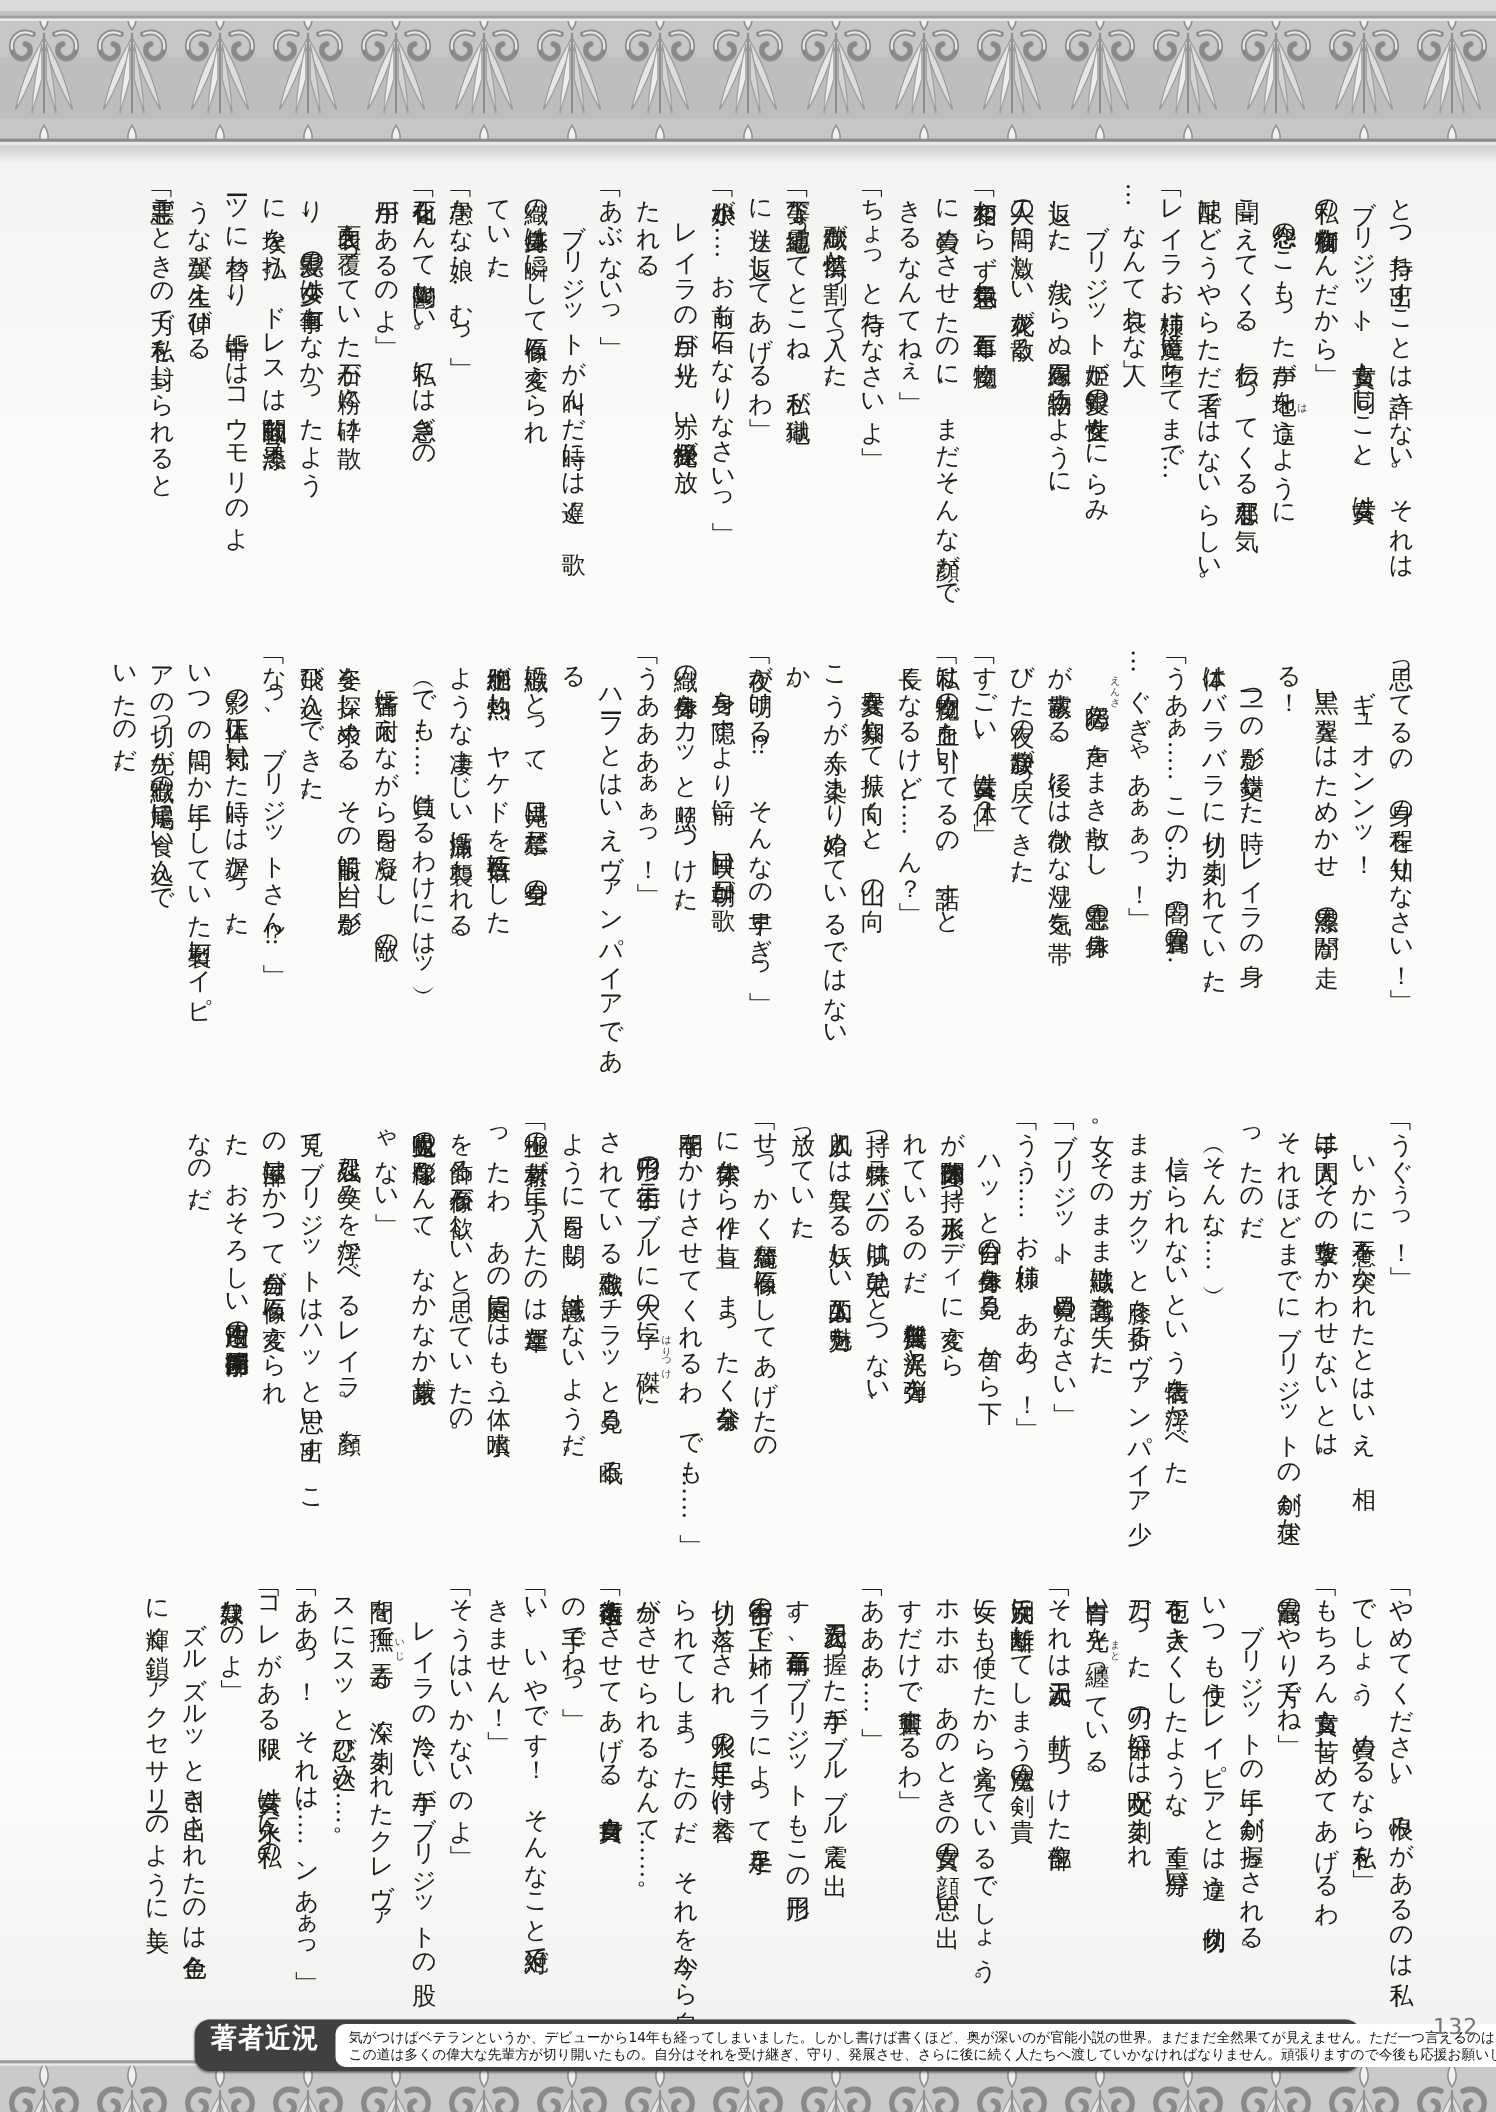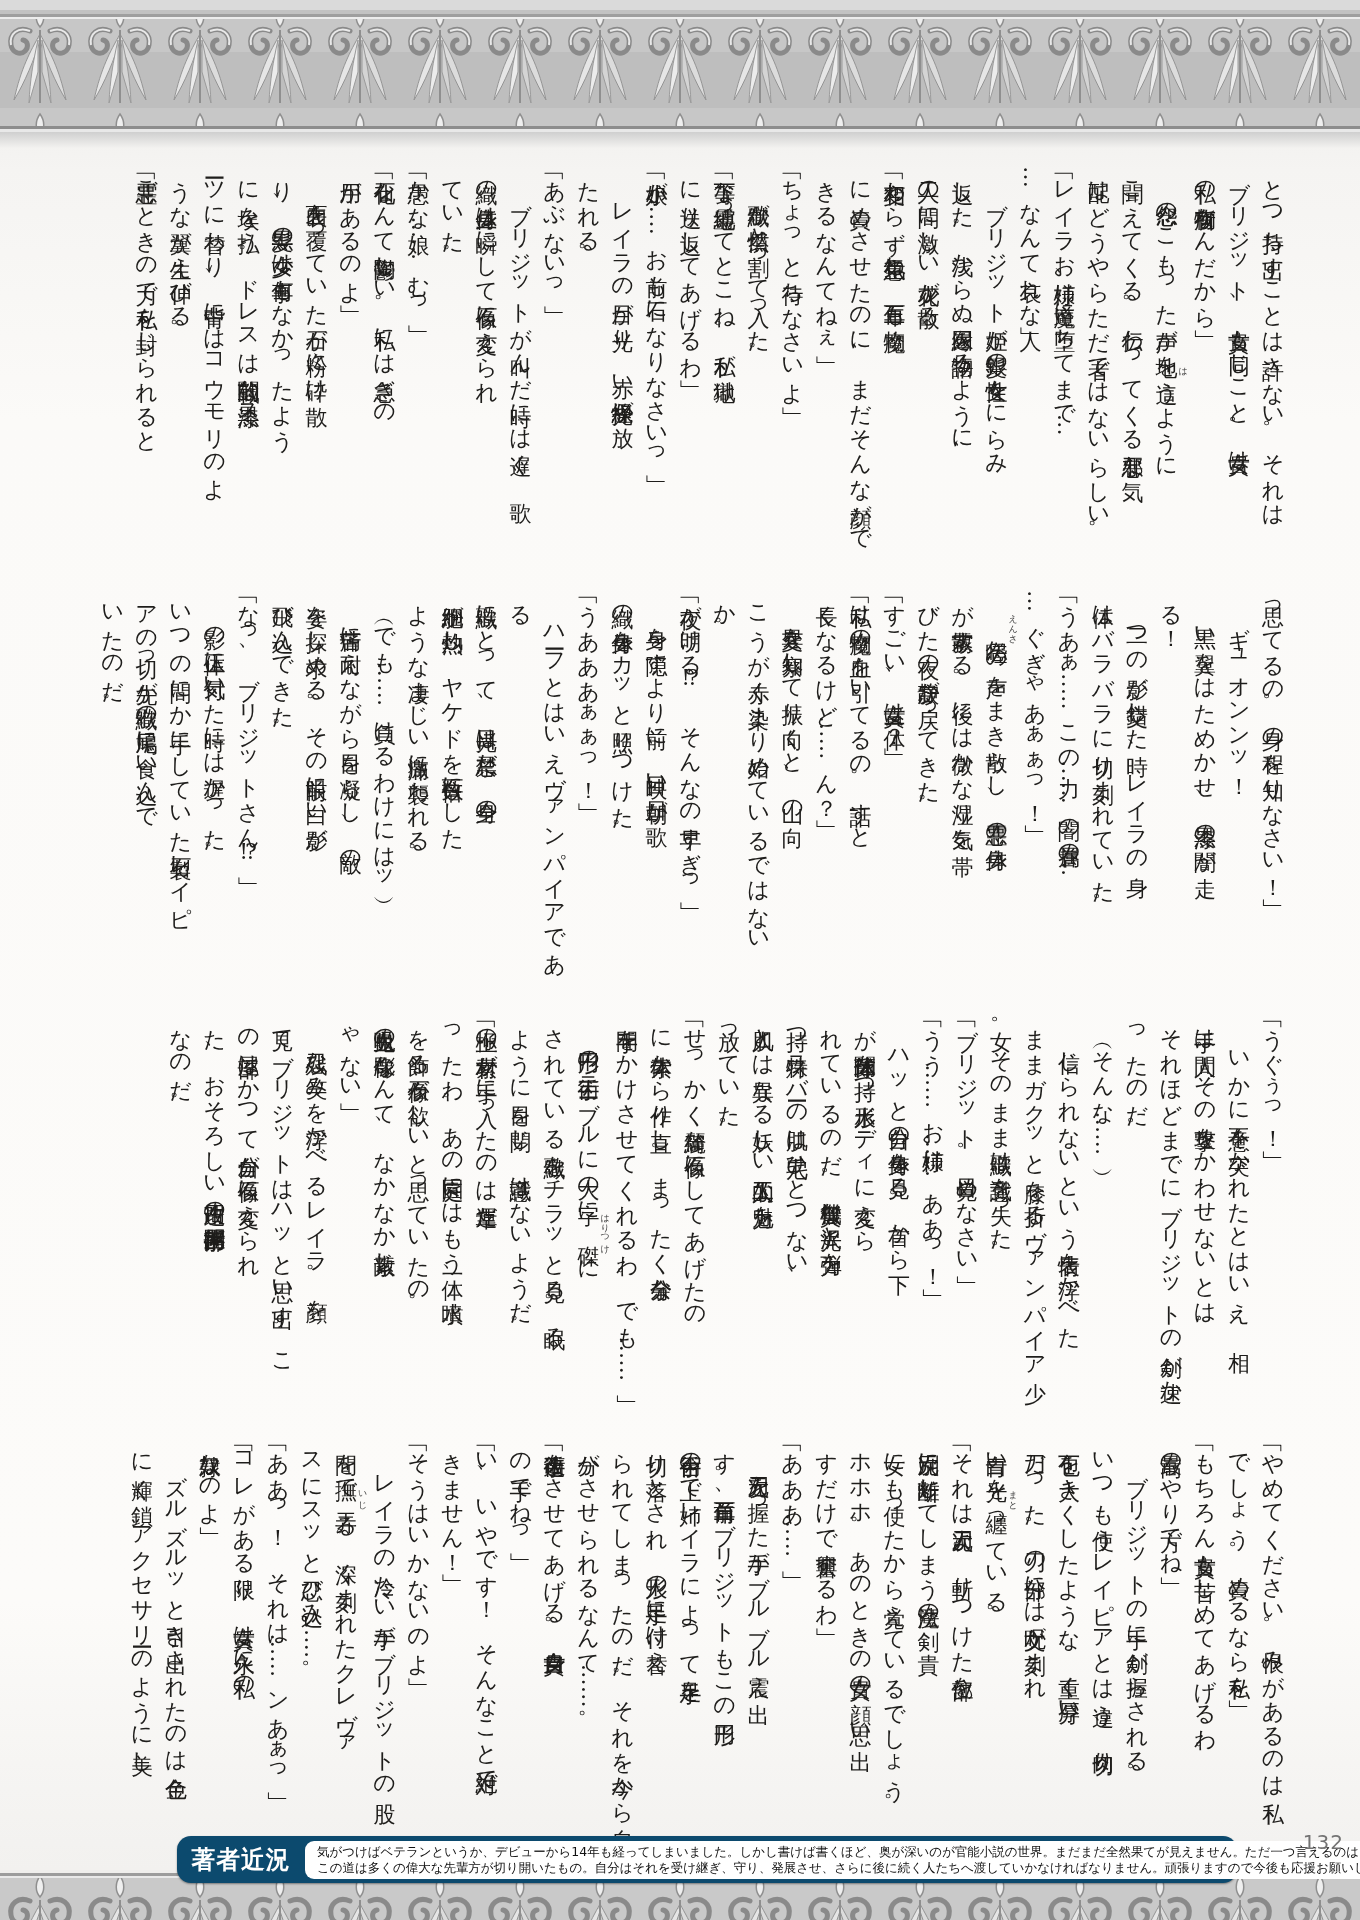--- a/index.html
+++ b/index.html
@@ -21,21 +21,21 @@
     font-size:22px;line-height:34px;color:#1e1d1b;
     font-kerning:none;
   }
   .band:last-child{margin-bottom:0;}
   .col{margin:0;padding:0;}
   ruby{ruby-align:center;}
   rt{font-size:9px;color:#3a3a3a;letter-spacing:0;}
   
   .footer-bar{
     position:absolute;left:177px;top:1836px;width:1060px;height:47px;
-    background:#0c4a6e;border-radius:14px;display:flex;align-items:center;
+    background:#404040;border-radius:14px;display:flex;
     z-index:5;box-shadow:0 1px 2px rgba(0,0,0,.4);
   }
   .footer-label{
     width:128px;flex:0 0 128px;text-align:center;color:#ffffff;
     font-family:"DejaVu Sans","Liberation Sans",sans-serif;
     font-weight:bold;font-size:25px;transform:scaleX(.95);letter-spacing:1px;
   }
   .footer-panel{
     flex:1;background:#ffffff;border-radius:9px;margin:4px 5px 4px 0;
     padding:3px 12px 2px 12px;display:flex;flex-direction:column;justify-content:center;

